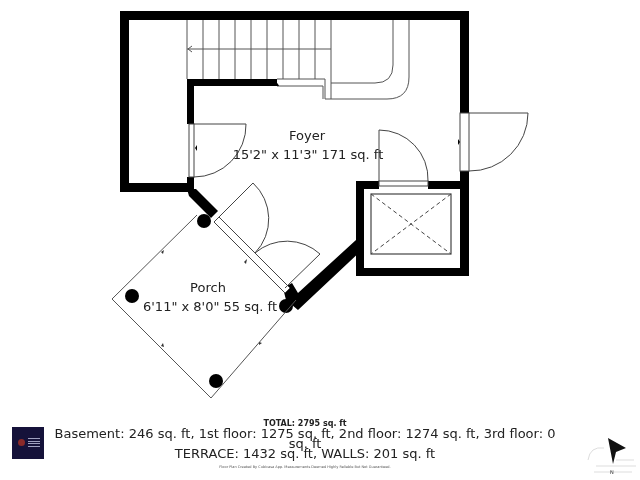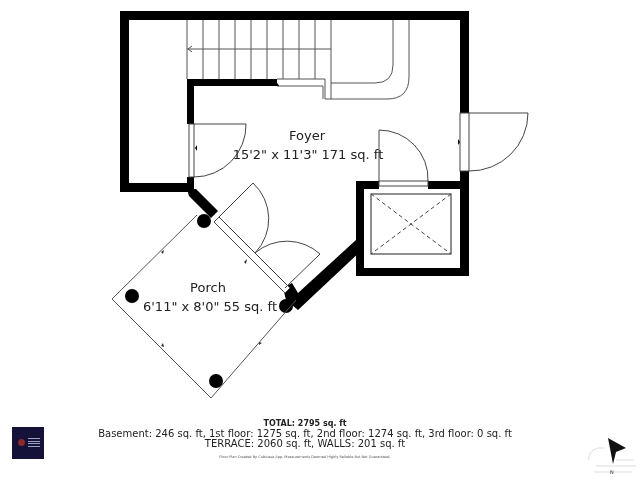--- a/index.html
+++ b/index.html
@@ -1,21 +1,21 @@
 <!DOCTYPE html>
 <html><head>
 <meta charset="utf-8">
 <style>
   html, body { margin: 0; padding: 0; background: #ffffff; }
   body { width: 640px; height: 480px; position: relative; overflow: hidden; font-family: "DejaVu Sans", sans-serif; }
   #plan { position: absolute; left: 0; top: 0; }
   .room-label { font-family: "DejaVu Sans", sans-serif; fill: #222; }
   .footer { position: absolute; left: 0; top: 418px; width: 564px; text-align: center; color: #222; }
   .footer .total { font-size: 8px; font-weight: bold; line-height: 11px; margin-left: 46px; }
-  .footer .line { font-size: 10px; line-height: 10px; margin-left: 46px; }
+  .footer .line { font-size: 13px; line-height: 10px; margin-left: 46px; }
   .footer .credit { font-size: 3.5px; line-height: 10px; margin-top: 3px; color: #555; margin-left: 46px; }
   .logo { position: absolute; left: 12px; top: 427px; width: 32px; height: 32px; background: #15123a; }
   .logo .mark { position: absolute; left: 6px; top: 12px; width: 7px; height: 7px; border-radius: 50%; background: #8a2a2a; }
   .logo .txt { position: absolute; left: 16px; top: 11px; width: 12px; }
   .logo .txt i { display: block; height: 1px; background: #9fa0c0; margin-bottom: 1.5px; }
   .compass { position: absolute; left: 580px; top: 430px; width: 60px; height: 46px; }
 </style>
 </head>
 <body>
 
@@ -122,21 +122,21 @@
       <i></i>
       <i></i>
       <i></i>
       <i></i>
     </span>
 </div>
 
 <div class="footer">
   <div class="total">TOTAL: 2795 sq. ft</div>
   <div class="line">Basement: 246 sq. ft, 1st floor: 1275 sq. ft, 2nd floor: 1274 sq. ft, 3rd floor: 0 sq. ft</div>
-  <div class="line">TERRACE: 2060 sq. ft, WALLS: 201 sq. ft</div>
+  <div class="line">TERRACE: 1432 sq. ft, WALLS: 201 sq. ft</div>
   <div class="credit">Floor Plan Created By Cubicasa App. Measurements Deemed Highly Reliable But Not Guaranteed.</div>
 </div>
 
 <svg class="compass" viewBox="0 0 60 46">
   <g stroke="#ddd" fill="none" stroke-width="1">
     <path d="M8,30 Q10,16 24,18"></path>
     <path d="M16,36 L56,36"></path>
     <path d="M14,42 L52,42"></path>
     <path d="M36,30 L54,30"></path>
   </g>

